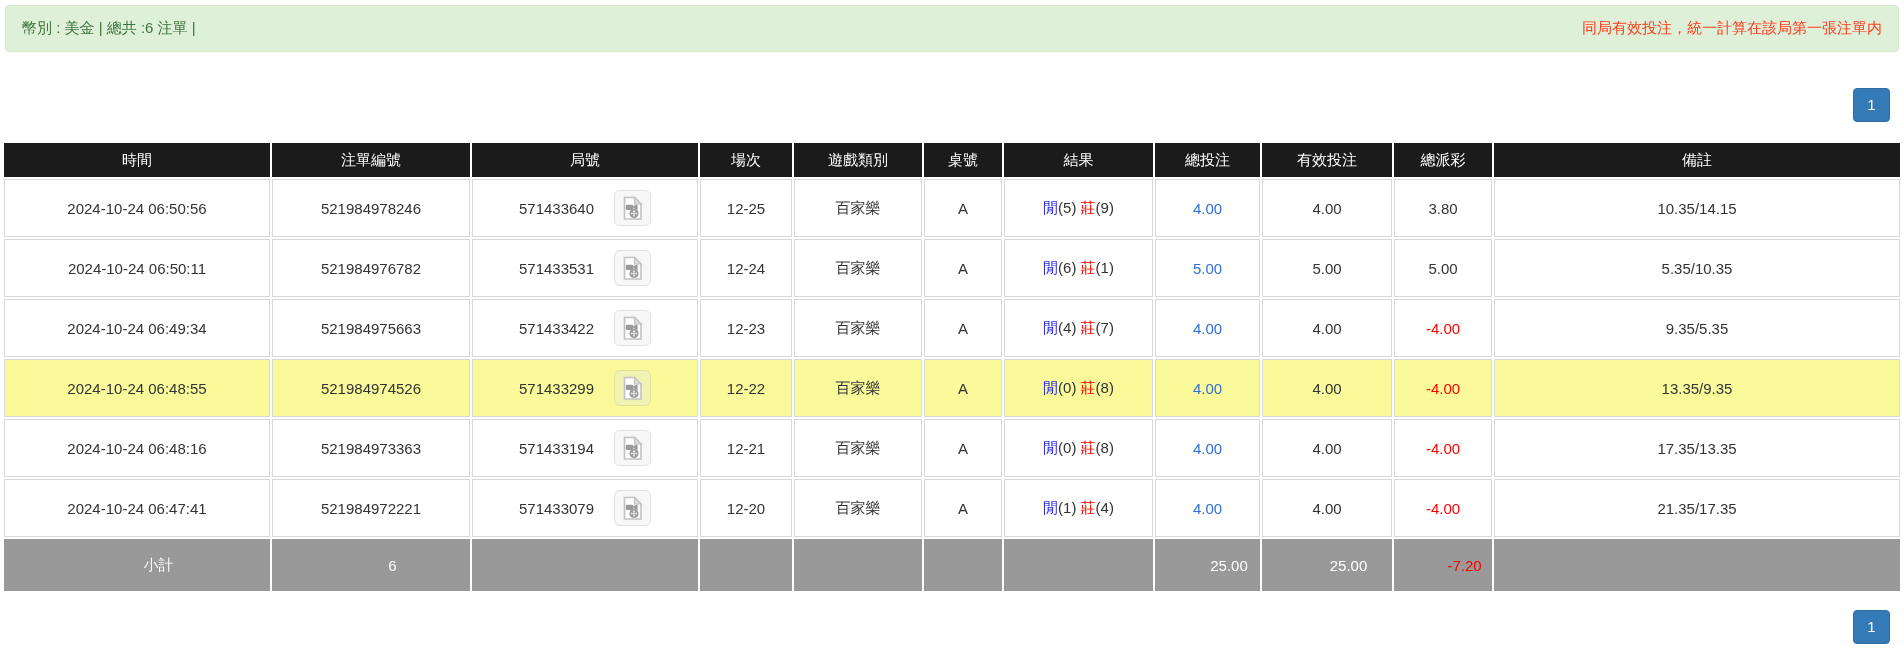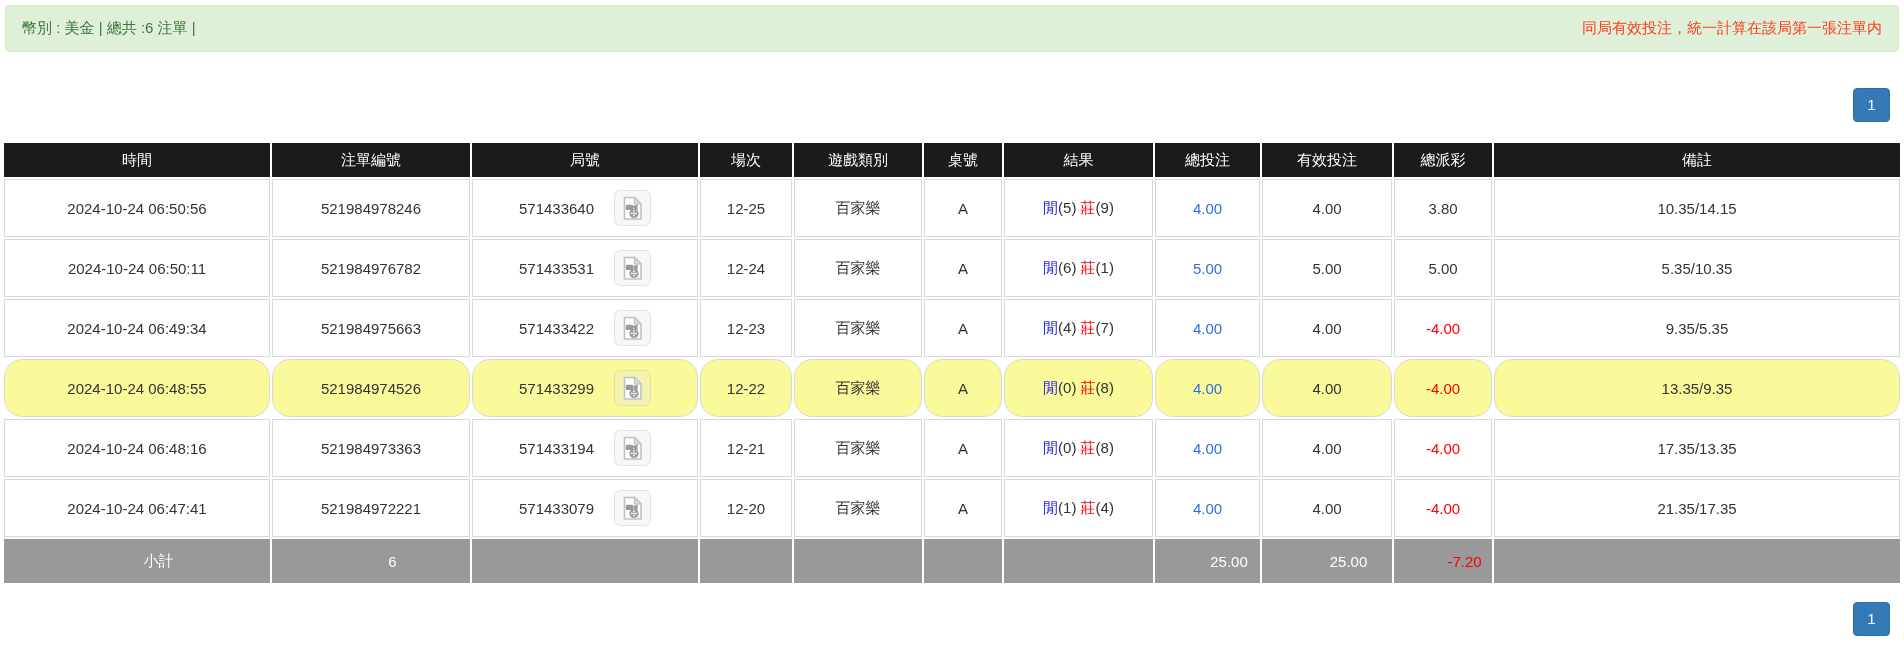--- a/index.html
+++ b/index.html
@@ -35,22 +35,22 @@
   }
   th, td { box-sizing:border-box; text-align:center; vertical-align:middle; }
   th {
     background:#1b1b1b; color:#ffffff;
     font-size:15px; font-weight:normal; height:34px; padding:0 2px;
   }
   td {
     background:#ffffff; border:1px solid #d9d9d9;
     font-size:15px; color:#333333; height:58px; padding:0 4px;
   }
-  tr.hl td { background:#fafa9b;border-radius:18px; }
-  tr.foot td { background:#999999; border:1px solid #999999; color:#ffffff; height:44px;padding-left:47px; }
+  tr.hl td { background:#fafa9b; }
+  tr.foot td { background:#999999; border:1px solid #999999; color:#ffffff; height:52px;padding-left:47px; }
 
   .blue { color:#2a2ae0; }
   .red  { color:#ff0000; }
   .link { color:#2f6fdb; cursor:pointer; }
 
   .round-wrap { display:flex; align-items:center; justify-content:center; gap:20px; }
   .video-btn {
     box-sizing:border-box; width:37px; height:36px;
     border:1px solid #e2e2e2; border-radius:6px; background:#f7f7f7;
     display:inline-flex; align-items:center; justify-content:center;

